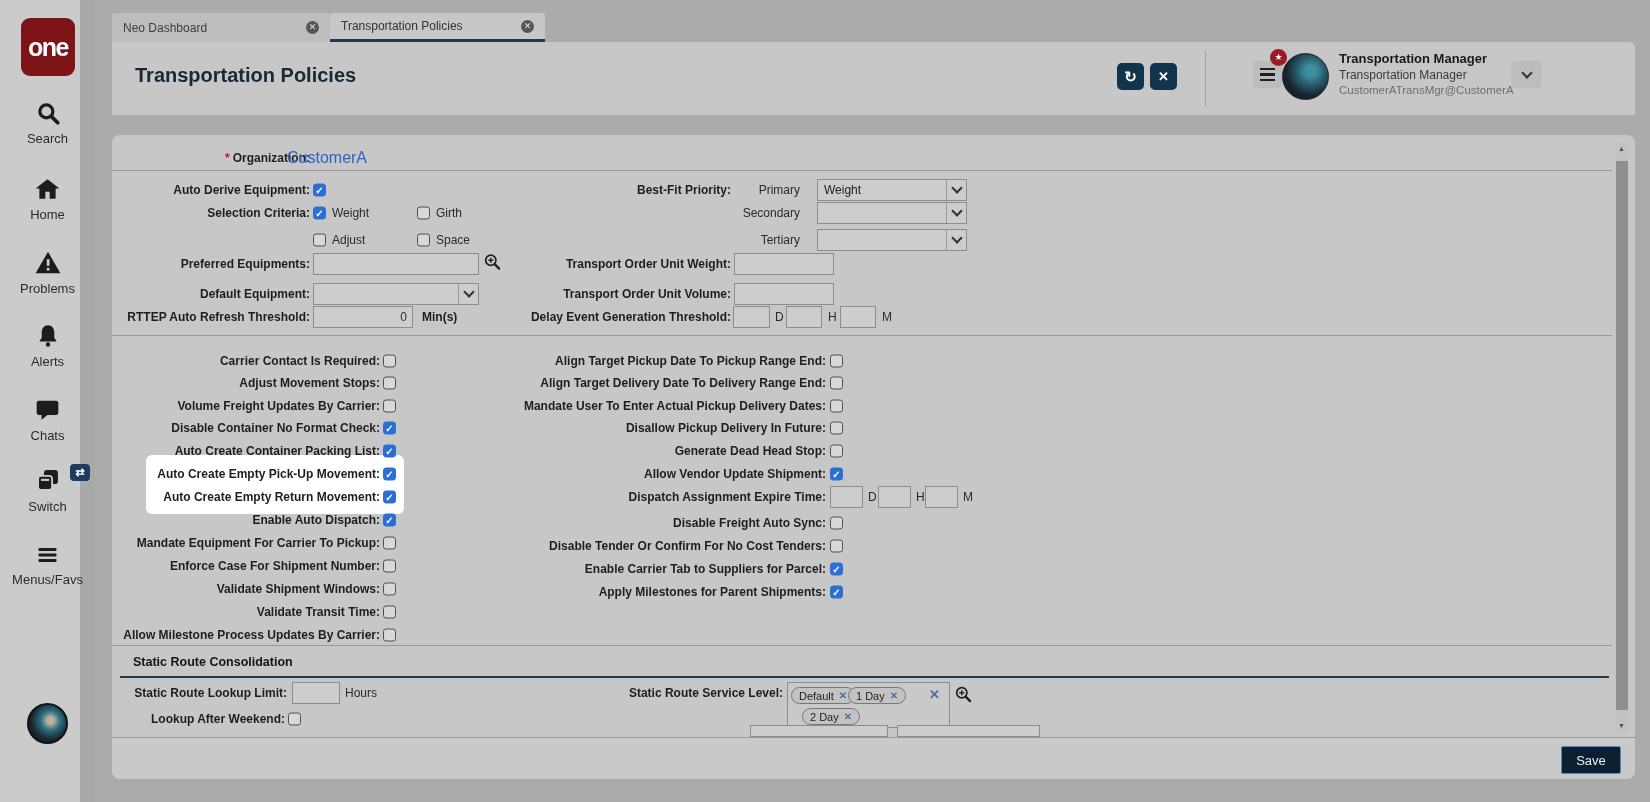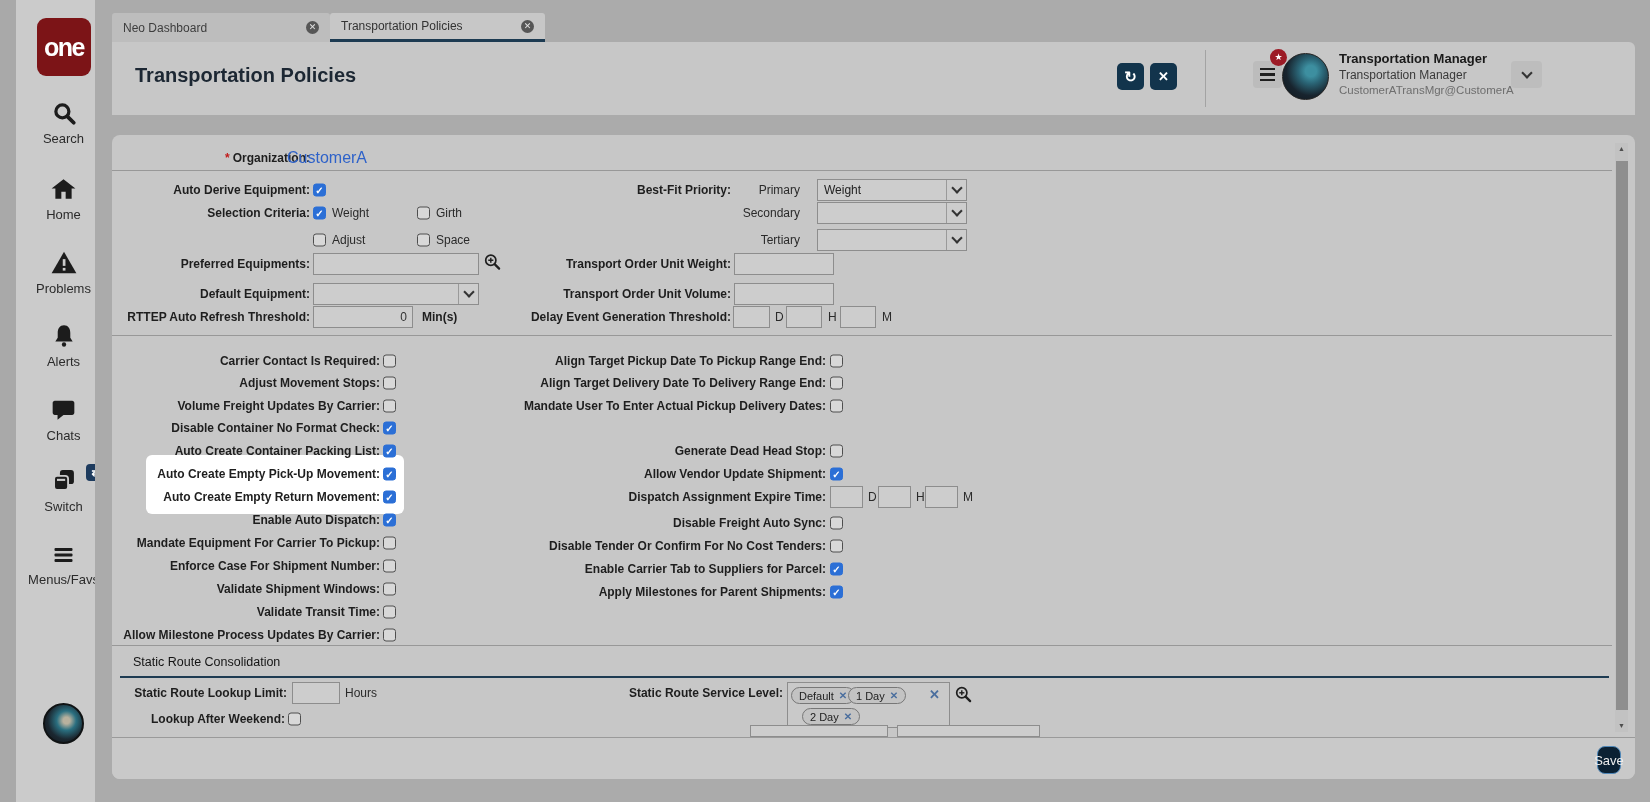--- a/index.html
+++ b/index.html
@@ -5,21 +5,21 @@
   :root{
     --accent-blue:#2b6fd6; --navy:#1d3b52; --link-blue:#2e62c9; --save-bg:#0b2133;
     --save-border:#4f87b8; --badge-red:#9c1b26; --logo-red:#7c1417;
     --highlight-white:#ffffff; --asterisk-red:#c11b1b;
   }
   *{box-sizing:border-box;margin:0;padding:0;font-family:"Liberation Sans",sans-serif}
   html,body{width:1650px;height:802px;overflow:hidden;background:#a9a9a9}
   .abs{position:absolute}
 
   
-  .sidebar{position:absolute;left:16px;top:0;width:80px;height:802px;background:#cbcbcb}
+  .sidebar{position:absolute;left:0;top:0;width:80px;height:802px;background:#cbcbcb}
   .logo{position:absolute;left:21px;top:18px;width:54px;height:58px;background:var(--logo-red);
         border-radius:9px;color:#fff;display:flex;align-items:center;justify-content:center;
         font-size:25px;font-weight:bold;letter-spacing:-1.5px}
   .navitem{position:absolute;left:0;width:95px;text-align:center;color:#232323}
   .navitem .nlabel{display:block;font-size:13px;margin-top:1px;color:#2b2b2b}
   .navitem svg{display:inline-block}
   .swbadge{position:absolute;left:70px;width:20px;height:17px;background:#1d3b5e;border-radius:4px;
            color:#fff;font-size:11px;line-height:17px;text-align:center;font-weight:bold}
   .corner-avatar{position:absolute;left:27px;top:703px;width:41px;height:41px;border-radius:50%;
      background:radial-gradient(circle at 58% 42%,#b8b19e 0 11%,#2a6f80 32%,#1b2730 62%,#10161b 100%);
@@ -67,33 +67,33 @@
   .link{color:var(--link-blue);font-size:16px;white-space:nowrap}
   .ck{width:13px;height:13px;border-radius:3px;border:1px solid #4e4e4e;background:#d8d8d8}
   .ck.on{background:var(--accent-blue);border-color:var(--accent-blue)}
   .ck.on::after{content:"✓";color:#fff;font-size:10px;font-weight:bold;display:block;
         text-align:center;line-height:12px}
   .inp{height:22px;background:#cdcdcd;border:1px solid #8d8d8d;font-size:12px;color:#333;padding:0 5px}
   .sel{height:22px;background:#cdcdcd;border:1px solid #8d8d8d;display:flex;align-items:center;
        justify-content:space-between;padding-left:6px;font-size:12px;color:#222}
   .selchev{width:20px;height:100%;border-left:1px solid #9a9a9a;display:flex;align-items:center;justify-content:center;flex:0 0 auto}
   .spot{position:absolute;left:34px;top:320px;width:258px;height:59px;background:var(--highlight-white);border-radius:6px}
-  .sectitle{position:absolute;left:21px;top:520px;font-size:12.5px;font-weight:normal;color:#141414}
+  .sectitle{position:absolute;left:21px;top:520px;font-size:12.5px;font-weight:bold;color:#141414}
   .secline{position:absolute;left:8px;top:541px;width:1489px;height:2px;background:var(--navy)}
   .chipbox{position:absolute;left:675px;top:547px;width:163px;height:46px;border:1px solid #8d8d8d;background:#c9c9c9}
   .chip{position:absolute;display:inline-flex;align-items:center;gap:5px;height:17px;padding:0 7px;
         background:#c3c3c3;border:1px solid #777;border-radius:9px;font-size:11px;color:#222;white-space:nowrap}
   .chip .x{color:#4a6e9e;font-weight:bold;font-size:10px}
   .clrx{position:absolute;left:141px;top:4px;color:#4a6e9e;font-weight:bold;font-size:13px}
   .cutbox{position:absolute;top:590px;height:12px;border:1px solid #8d8d8d;background:#cdcdcd}
   .foot{position:absolute;left:0;top:602px;width:1523px;height:42px;border-top:1px solid #9a9a9a;
         background:#c9c9c9;border-radius:0 0 8px 8px}
-  .save{position:absolute;right:14px;top:8px;width:24px;height:28px;background:var(--save-bg);
+  .save{position:absolute;right:14px;top:8px;width:60px;height:28px;background:var(--save-bg);
         border:1px solid var(--save-border);color:#ededed;font-size:13px;display:flex;
-        align-items:center;justify-content:center;border-radius:8px}
+        align-items:center;justify-content:center;border-radius:2px}
   .vsb{position:absolute;left:1503px;top:8px;width:13px;height:589px;background:#c2c2c2}
   .sar{position:absolute;left:0;width:13px;height:12px;font-size:7px;color:#4e4e4e;text-align:center;line-height:12px}
   .vth{position:absolute;left:0.5px;top:18px;width:12px;height:549px;background:#8e8e8e}
   .unit{font-size:12px;color:#2a2a2a}
 </style>
 </head>
 <body>
 
 <div class="sidebar">
   <div class="logo">one</div>
@@ -343,20 +343,24 @@
     <div class="row" style="top:215px">
         <span class="lb ld">Align Target Pickup Date To Pickup Range End:</span>
         <span class="ck" style="left:718px"></span>
       </div>
     <div class="row" style="top:237px">
         <span class="lb ld">Align Target Delivery Date To Delivery Range End:</span>
         <span class="ck" style="left:718px"></span>
       </div>
     <div class="row" style="top:260px">
         <span class="lb ld">Mandate User To Enter Actual Pickup Delivery Dates:</span>
+        <span class="ck" style="left:718px"></span>
+      </div>
+    <div class="row" style="top:282px">
+        <span class="lb ld">Disallow Pickup Delivery In Future:</span>
         <span class="ck" style="left:718px"></span>
       </div>
     <div class="row" style="top:305px">
         <span class="lb ld">Generate Dead Head Stop:</span>
         <span class="ck" style="left:718px"></span>
       </div>
     <div class="row" style="top:328px">
         <span class="lb ld">Allow Vendor Update Shipment:</span>
         <span class="ck on" style="left:718px"></span>
       </div>

